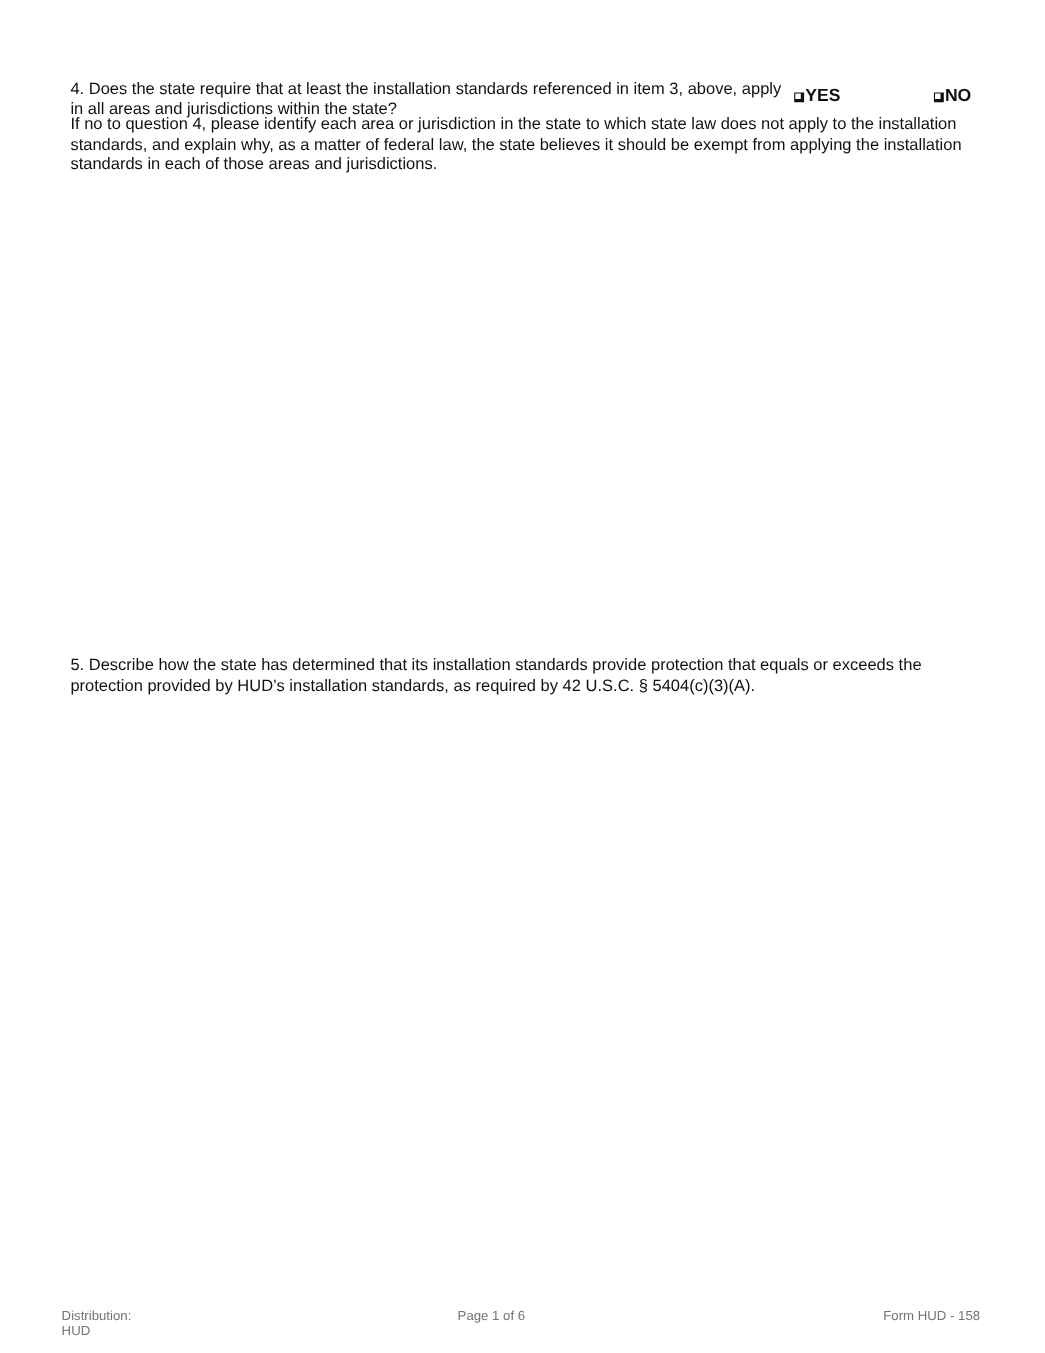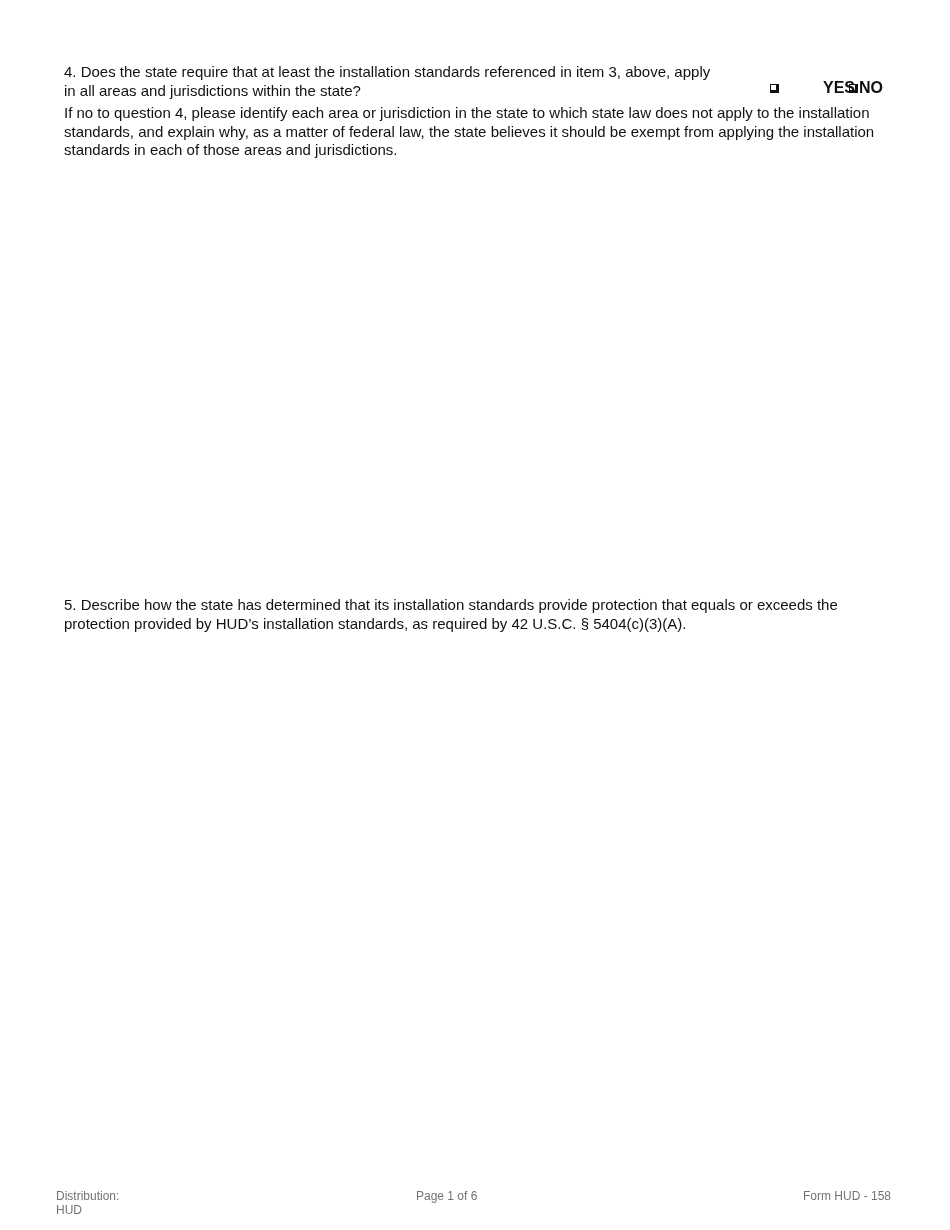--- a/index.html
+++ b/index.html
@@ -1,25 +1,25 @@
 <!DOCTYPE html>
 <html><head>
 <meta charset="utf-8">
 <style>
   html, body { margin: 0; padding: 0; background: #ffffff; }
   body { width: 950px; height: 1230px; position: relative; overflow: hidden;
          font-family: "Liberation Sans", sans-serif; color: #111; }
   .abs { position: absolute; }
   .q-text { font-size: 15px; line-height: 18.5px; }
-  .q4 { left: 64px; top: 63px; width: 660px; }
+  .q4 { left: 64px; top: 72px; width: 660px; }
   .q4-follow { left: 64px; top: 104px; width: 830px; }
   .q5 { left: 64px; top: 596px; width: 830px; }
   .answer-area { left: 64px; width: 830px; }
   .yn { top: 79px; font-size: 16px; font-weight: bold; display: flex; align-items: center; }
-  .yes { left: 770px; gap: 43px; }
+  .yes { left: 722px; }
   .no { left: 849px; }
   .cb { display: inline-block; width: 9px; height: 9px; border: 1.5px solid #111;
         border-right-width: 3px; border-bottom-width: 3px; margin-right: 1px; box-sizing: border-box; }
   .footer { font-size: 12px; line-height: 14px; color: #737373; }
   .f-left { left: 56px; top: 1189px; }
   .f-center { left: 416px; top: 1189px; }
   .f-right { left: 803px; top: 1189px; }
 </style>
 </head>
 <body>

